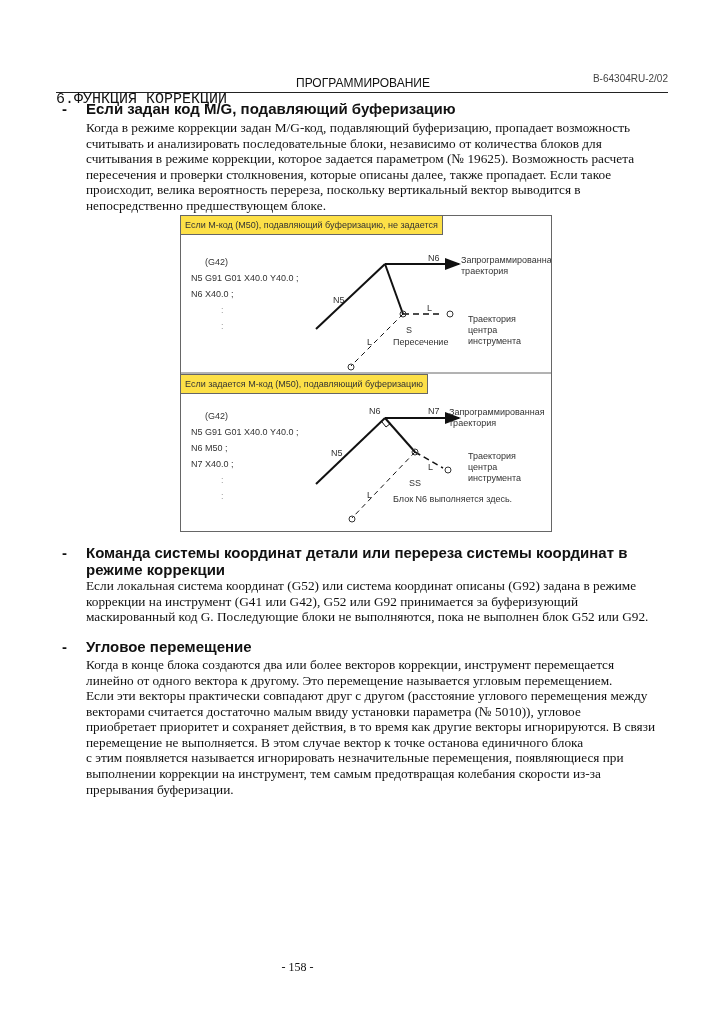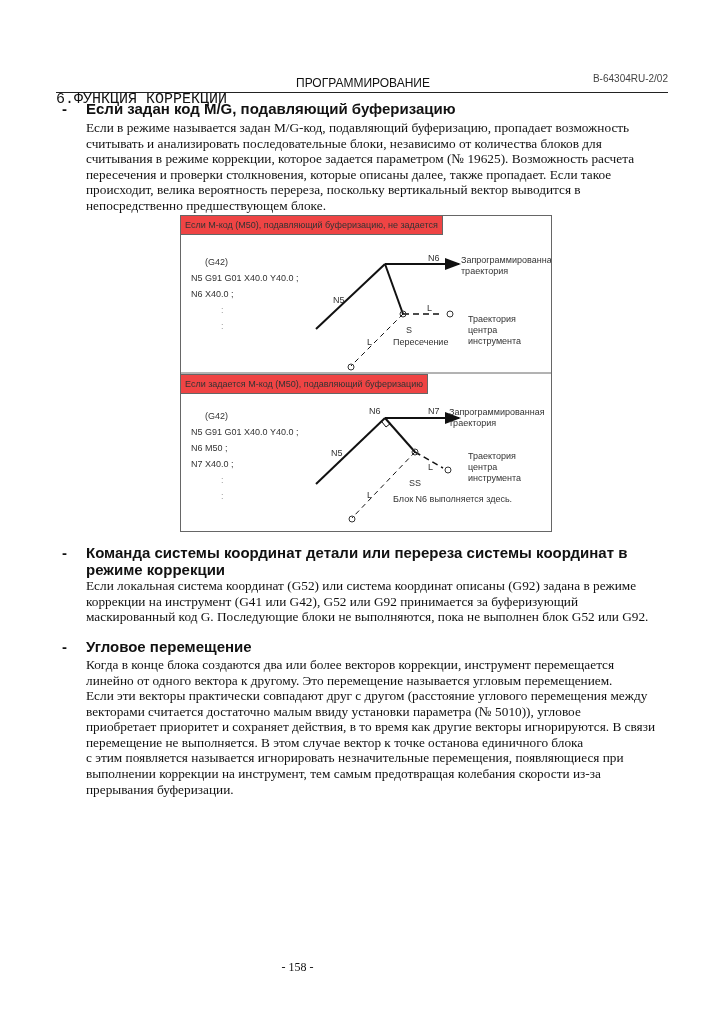--- a/index.html
+++ b/index.html
@@ -8,40 +8,40 @@
   .hdr .chap { position: absolute; left: 0; top: 19px; font-size: 15px; font-family: Liberation Mono, monospace; }
   .hdr .sec { position: absolute; left: 240px; top: 4px; font-size: 12px; }
   .hdr .doc { position: absolute; right: 0; top: 1px; font-size: 10px; color: #444; }
   .h2 { position: absolute; left: 86px; font-family: "Liberation Sans", sans-serif; font-weight: bold; font-size: 15px; line-height: 17px; }
   .h2 .dash { position: absolute; left: -24px; top: 0; }
   .p { position: absolute; left: 86px; width: 570px; font-family: "Liberation Serif", serif; font-size: 13.3px; line-height: 15.6px; text-align: justify; }
   .p span { display: block; }
   .p .last { text-align-last: left; }
   .fig { position: absolute; left: 180px; top: 215px; width: 370px; height: 315px; border: 1px solid #666; }
   .fig svg { position: absolute; left: 0; top: 0; }
-  .cap { position: absolute; font-family: "Liberation Sans", sans-serif; font-size: 9px; color: #333; background: #ef4444; border: 1px solid #666; padding: 0 4px; height: 18px; line-height: 18px; white-space: nowrap; }
+  .cap { position: absolute; font-family: "Liberation Sans", sans-serif; font-size: 9px; color: #333; background: #fde047; border: 1px solid #666; padding: 0 4px; height: 18px; line-height: 18px; white-space: nowrap; }
   .code { position: absolute; font-family: "Liberation Sans", sans-serif; font-size: 9px; line-height: 16px; color: #333; white-space: pre; }
   .lbl { font-family: "Liberation Sans", sans-serif; font-size: 9px; fill: #333; }
   .pnum { position: absolute; top: 960px; left: 0; width: 595px; text-align: center; font-family: "Liberation Serif", serif; font-size: 12px; }
 </style>
 </head>
 <body>
 
 <div class="hdr">
   <span class="chap">6.ФУНКЦИЯ КОРРЕКЦИИ</span>
   <span class="sec">ПРОГРАММИРОВАНИЕ</span>
   <span class="doc">B-64304RU-2/02</span>
 </div>
 
 <div class="h2" style="top:100px;">
   <span class="dash">-</span>
   <span>Если задан код M/G, подавляющий буферизацию</span>
 </div>
 <div class="p" style="top:120px;">
-  <span>Если в режиме называется задан M/G-код, подавляющий буферизацию, пропадает возможность</span>
+  <span>Когда в режиме коррекции задан M/G-код, подавляющий буферизацию, пропадает возможность</span>
   <span>считывать и анализировать последовательные блоки, независимо от количества блоков для</span>
   <span>считывания в режиме коррекции, которое задается параметром (№ 19625).  Возможность расчета</span>
   <span>пересечения и проверки столкновения, которые описаны далее, также пропадает.  Если такое</span>
   <span>происходит, велика вероятность перереза, поскольку вертикальный вектор выводится в</span>
   <span class="last">непосредственно предшествующем блоке.</span>
 </div>
 
 <div class="fig">
   <svg width="370" height="315" viewBox="0 0 370 315">
     <defs>

